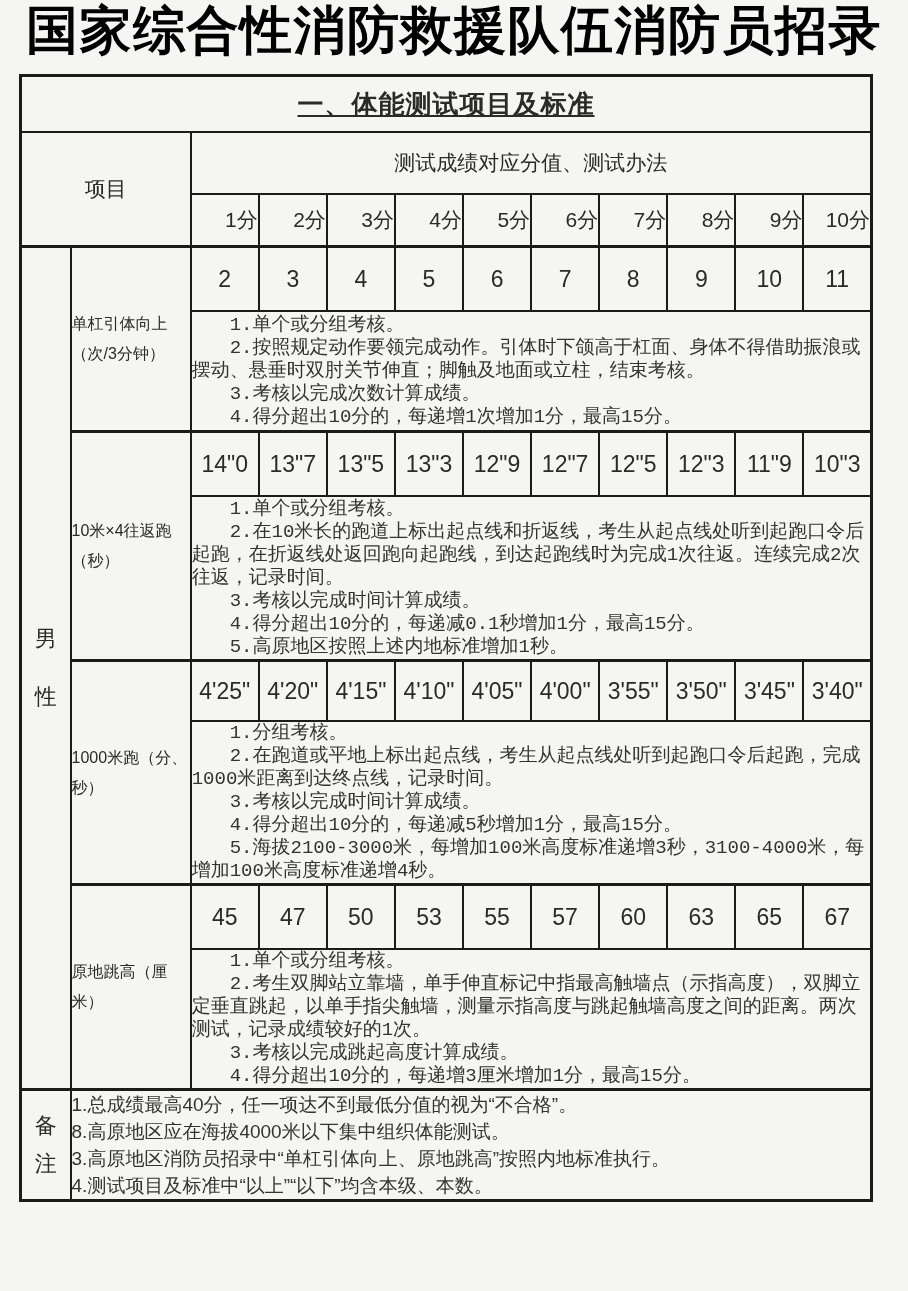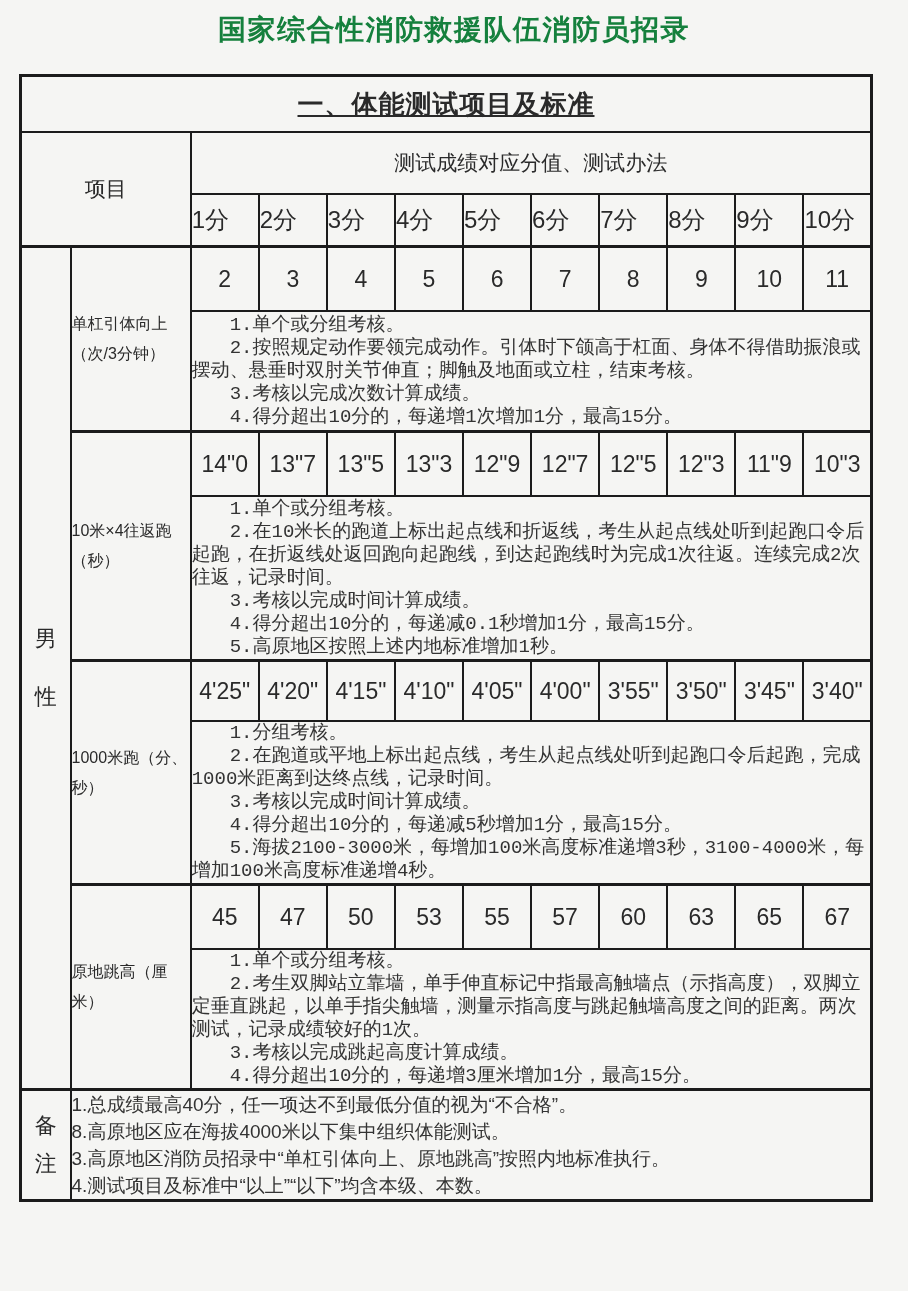--- a/index.html
+++ b/index.html
@@ -10,24 +10,24 @@
     color:#2a2a2a;
     overflow:hidden;
   }
   .page{width:908px;height:1291px;position:relative;}
 
   
   .doc-title{
     padding-top:6px;
     text-align:center;
     font-weight:700;
-    font-size:28px;
+    font-size:52px;
     line-height:48px;
     letter-spacing:1.5px;
-    color:#15803d;
+    color:#000000;
   }
 
   
   table.main{
     margin:20px 0 0 19px;
     width:854px;
     border-collapse:collapse;
     table-layout:fixed;
     border:3px solid #1b1b1b;
   }
@@ -45,21 +45,21 @@
   td.section{
     height:54px;
     text-align:center;
     font-size:26px;
     font-weight:700;
     color:#222;
     letter-spacing:1px;
     text-decoration:underline;
   }
   tr.r-h1 td{height:60px;text-align:center;font-size:21px;}
-  tr.r-h2 td{height:50px;text-align:left;font-size:24px;}
+  tr.r-h2 td{height:50px;text-align:right;font-size:21px;}
   td.hitem{text-align:center;font-size:21px;}
 
   tr.r-s td{height:62px;}
   tr.r-s3 td{height:58px;}
   td.sval{
     text-align:center;
     font-size:23px;
     color:#303030;
   }
   tr.thick td{border-top-width:3px;}

